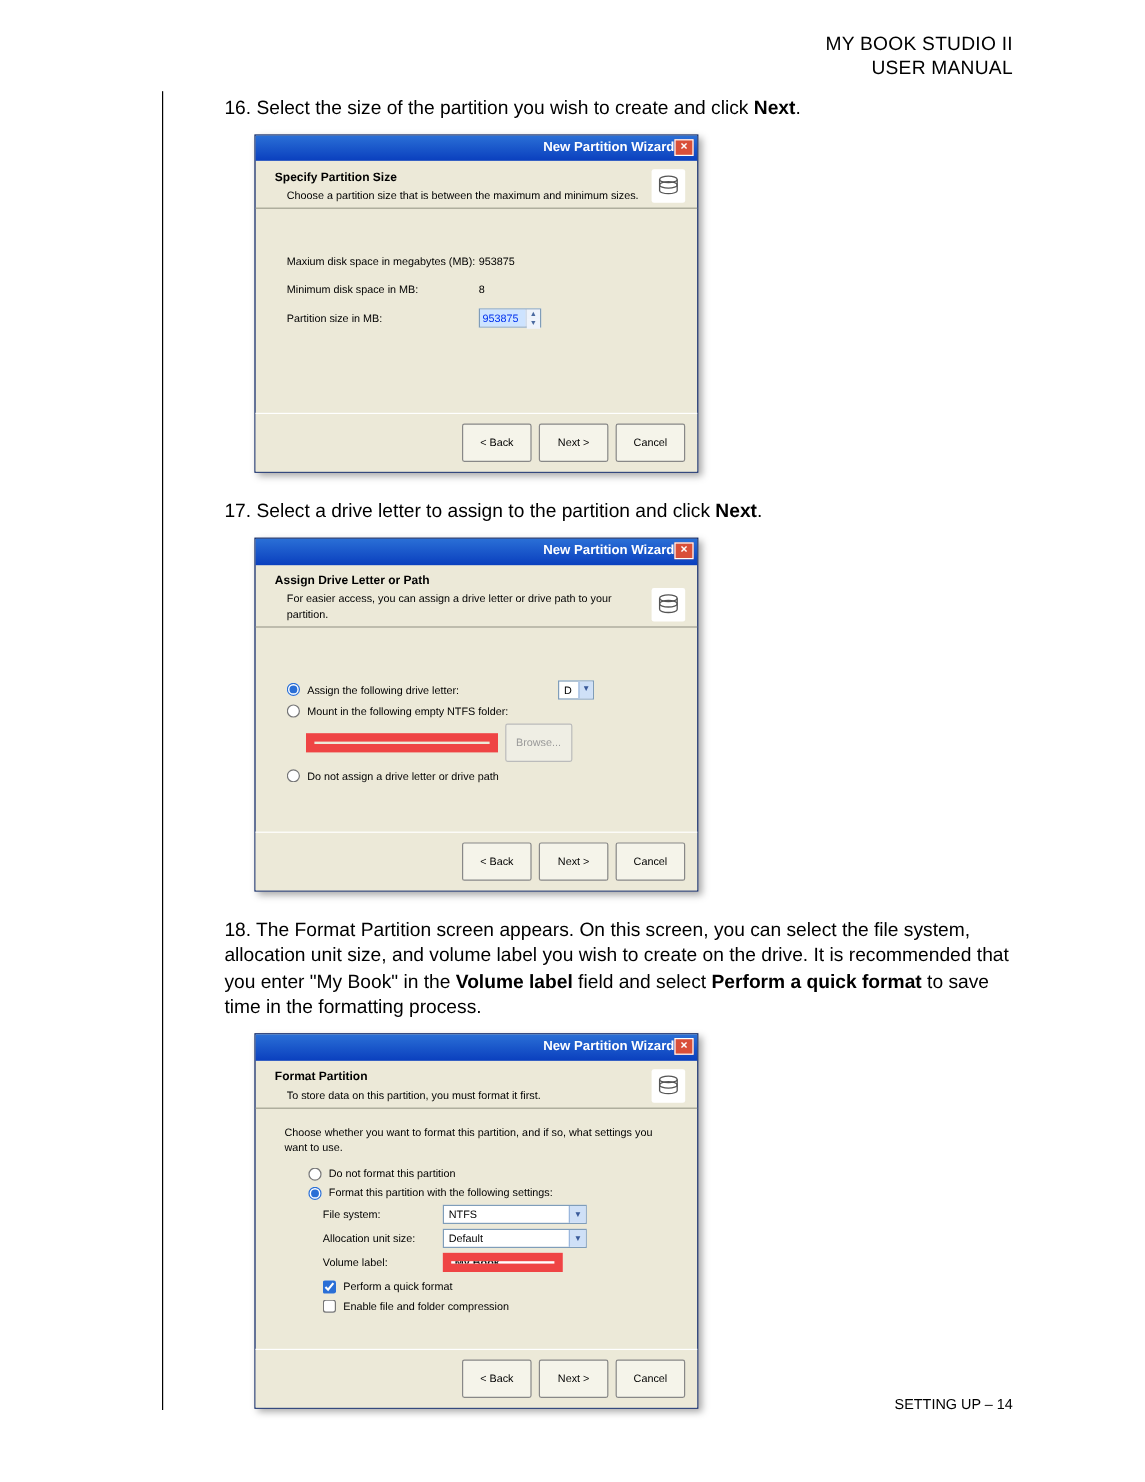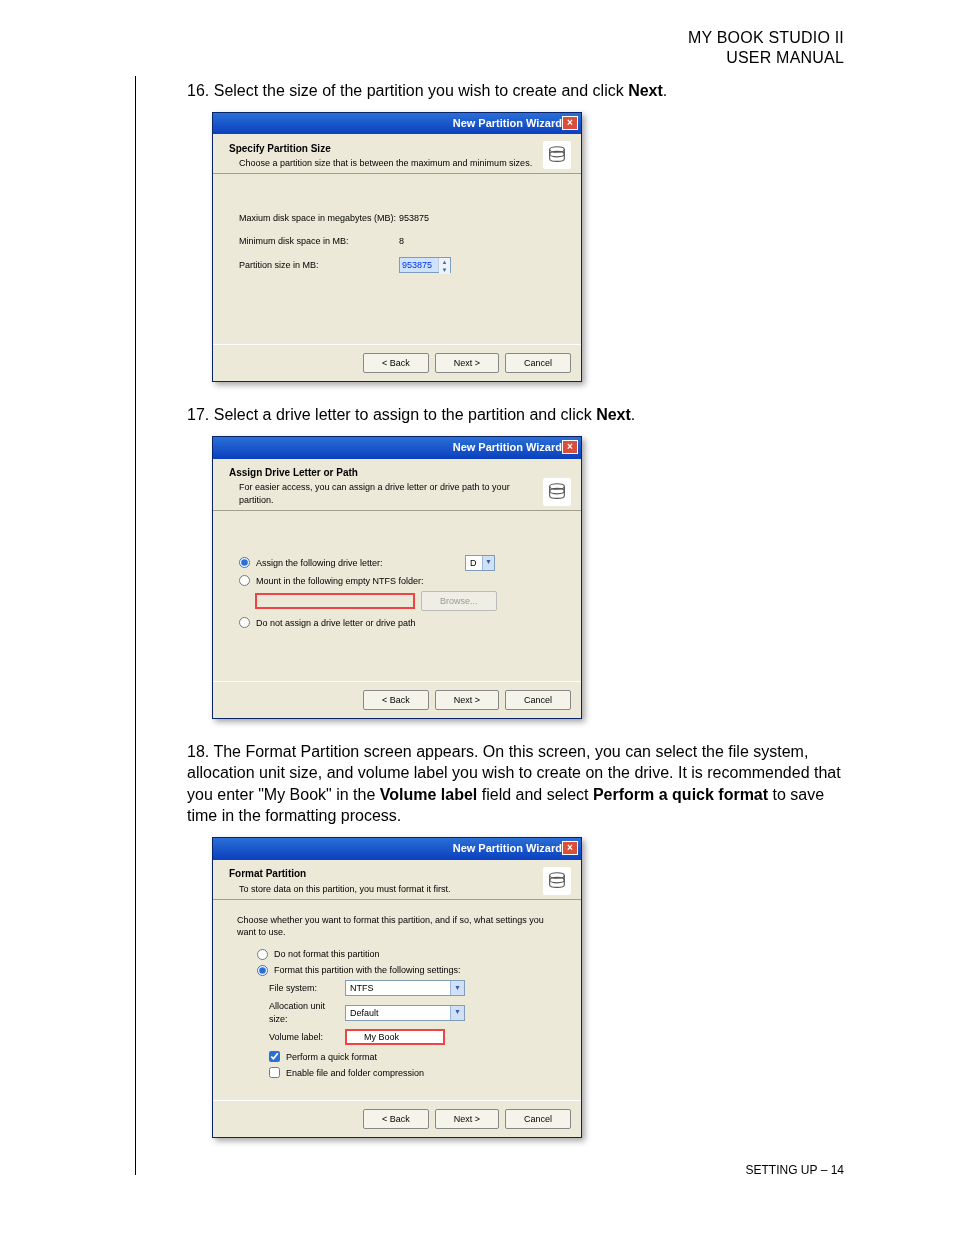--- a/index.html
+++ b/index.html
@@ -106,59 +106,59 @@
     background: #eef3fb; color: #4b6aa0; cursor: pointer;
   }
 
   .btnrow {
     background: #ece9d8;
     border-top: 1px solid #fff;
     display: flex; justify-content: flex-end; gap: 6px;
     padding: 8px 10px;
   }
   .xp-btn {
-    min-width: 58px; height: 20px;
+    min-width: 58px; height: 32px;
     background: #f5f4ea;
     border: 1px solid #888;
     border-radius: 2px;
     font-size: 9px;
     display: flex; align-items: center; justify-content: center;
-    padding: 0 18px;
+    padding: 0 8px;
     cursor: pointer;
   }
   .xp-btn.disabled { color: #999; border-color: #bbb; background: #efeee4; }
 
   .radio-row, .check-row {
     display: flex; align-items: center; gap: 6px; font-size: 9px; margin: 4px 0;
   }
   .radio-row input[type=radio], .check-row input[type=checkbox] {
     margin: 0; width: 11px; height: 11px; accent-color: #2a6fd6;
   }
   .indent { margin-left: 20px; }
   .indent2 { margin-left: 32px; }
 
   .text-input {
-    border: 2px solid #ef4444; background: #fff; height: 16px;
-    font-size: 9px; padding: 1px 17px; width: 150px;
+    border: 7px solid #ef4444; background: #fff; height: 16px;
+    font-size: 9px; padding: 1px 3px; width: 150px; font-weight: bold;
   }
   .select {
     display: inline-flex; align-items: center; justify-content: space-between;
     border: 1px solid #7f9db9; background: #fff; height: 16px;
     font-size: 9px; padding: 0 0 0 4px; width: 120px;
   }
   .select .dd {
     width: 14px; height: 14px; background: #cfe0f7;
     display: flex; align-items: center; justify-content: center;
     border-left: 1px solid #9bb7dd; color: #3a5a9a; font-size: 8px;
   }
   .small-sel { width: 30px; }
   .small-sel .dd { width: 12px; }
 
   .form-row { display: flex; align-items: center; margin: 4px 0; font-size: 9px; }
-  .form-row .flab { width: 76px; }
+  .form-row .flab { width: 100px; }
 
   .footer {
     position: absolute;
     bottom: 58px; right: 110px;
     font-size: 12px;
   }
 </style>
 </head>
 <body>
 

